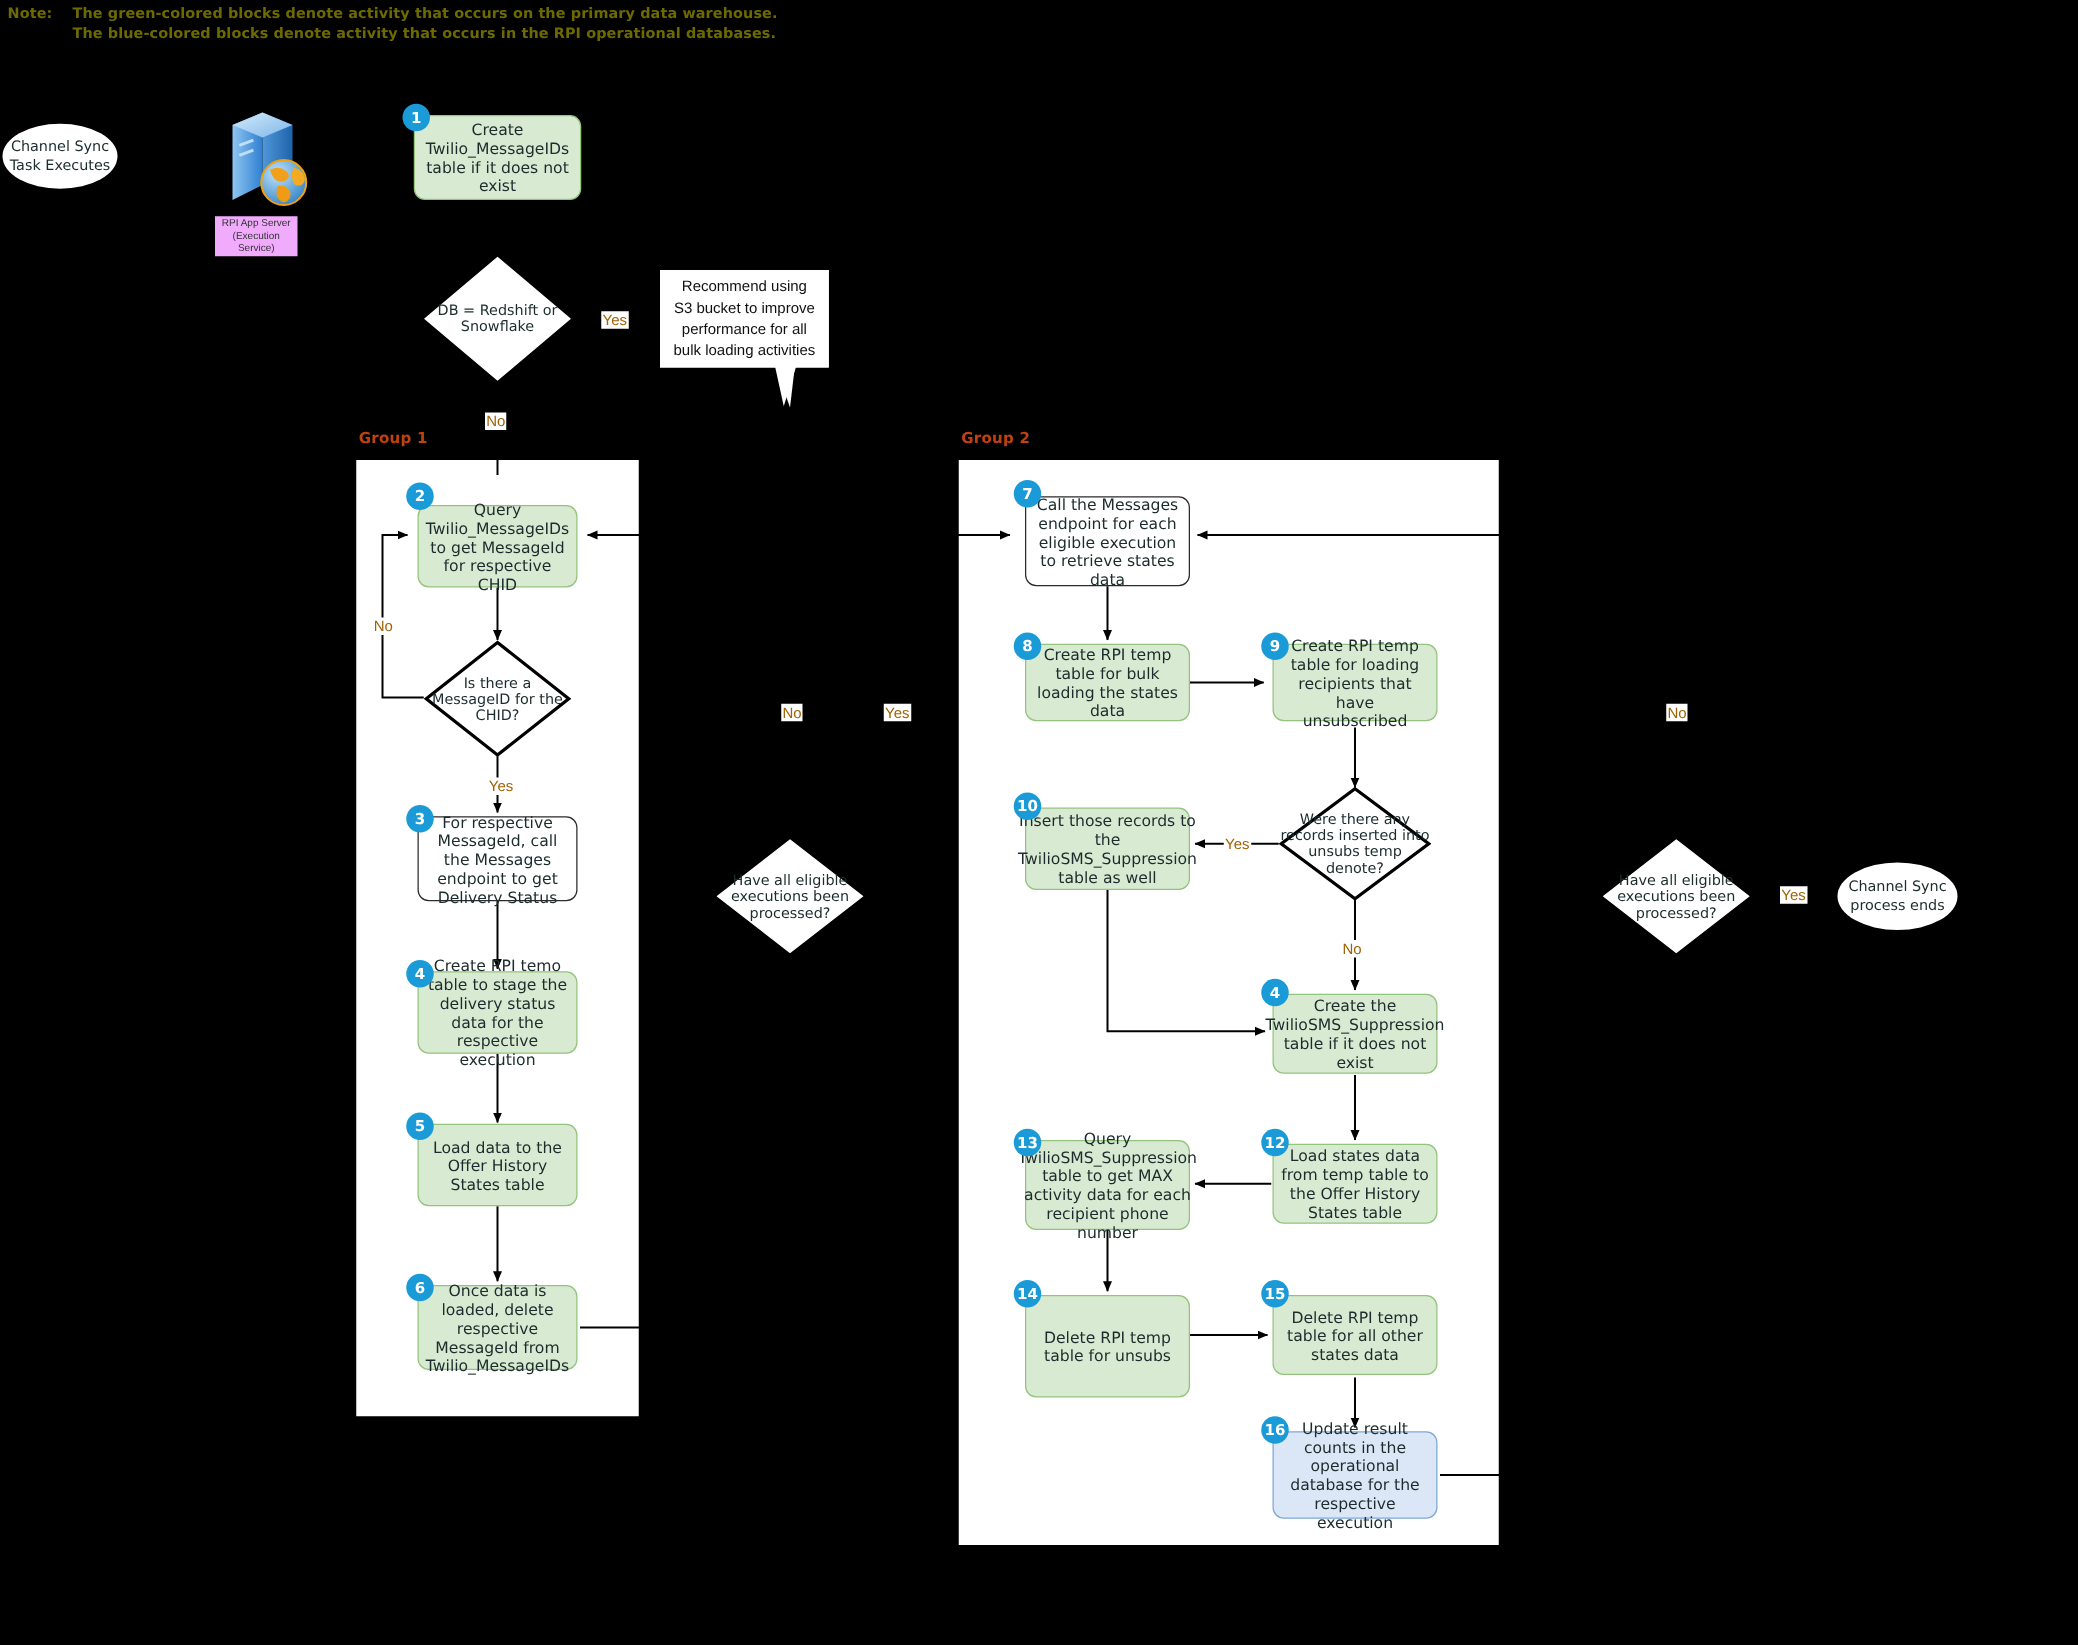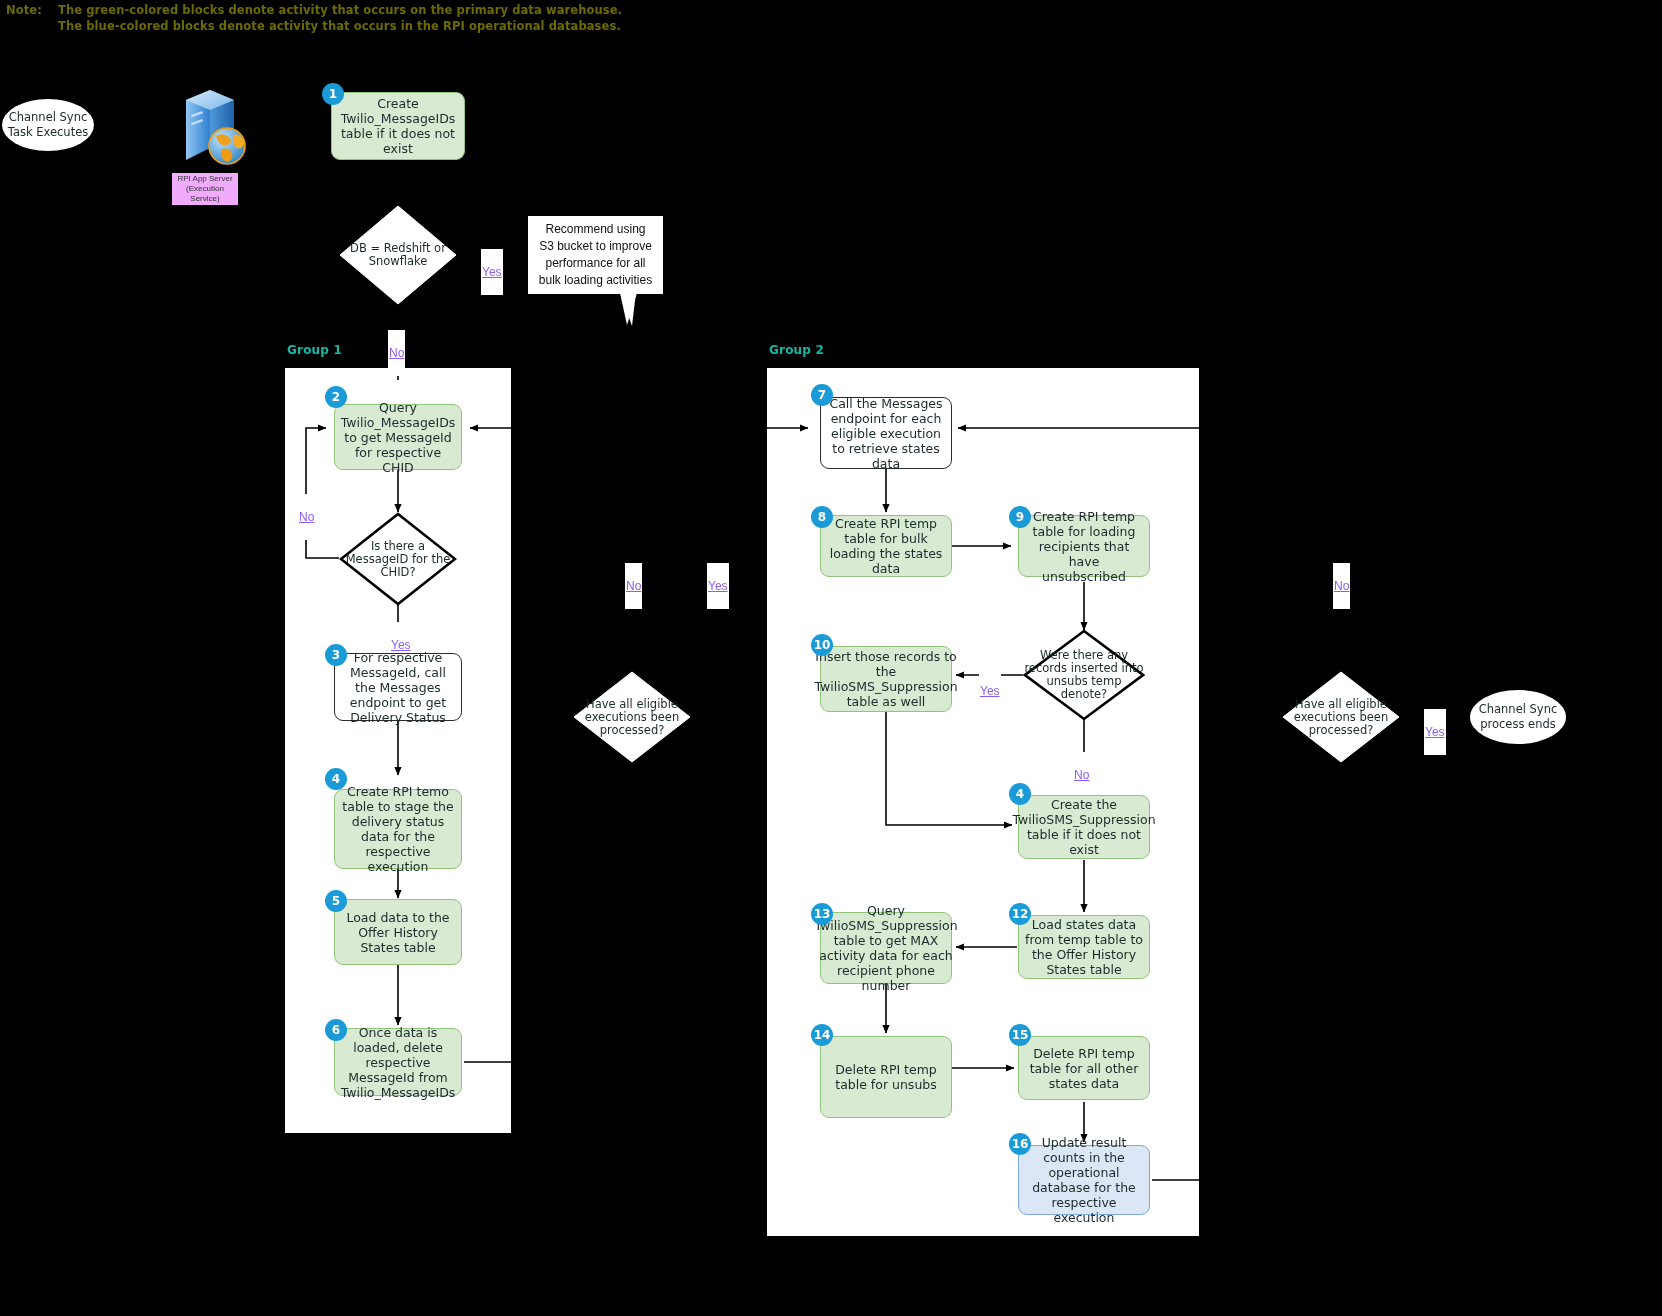--- a/index.html
+++ b/index.html
@@ -10,21 +10,21 @@
   .stage{position:absolute;left:0;top:0;width:1662px;height:1316px;}
 
   
   #note-block{position:absolute;left:6px;top:2px;width:640px;}
   .note-row{display:flex;font:bold 11.5px "DejaVu Sans", sans-serif;color:#6d6a00;line-height:16px;letter-spacing:.1px;}
   .note-label{width:52px;flex:0 0 52px;}
   .note-text{flex:1;}
 
   
   .group-panel{position:absolute;background:#ffffff;}
-  .group-title{position:absolute;font:bold 12px "DejaVu Sans", sans-serif;color:#14b8a6;letter-spacing:.2px;}
+  .group-title{position:absolute;font:bold 12px "DejaVu Sans", sans-serif;color:#c2410c;letter-spacing:.2px;}
 
   
   #wires{position:absolute;left:0;top:0;width:1662px;height:1316px;pointer-events:none;}
 
   
   .node{position:absolute;box-sizing:border-box;display:flex;align-items:center;justify-content:center;text-align:center;}
   .proc{border-radius:9px;border:1px solid #88a37a;}
   .proc .txt{font:12.5px/15px "DejaVu Sans", sans-serif;color:#1c2b2b;padding:2px 6px;}
   .proc-green{background:#d9ead3;border-color:#93c47d;}
   .proc-blue{background:#dbe7f7;border-color:#7fa7d8;}
@@ -40,22 +40,22 @@
     font:11.5px/13px "DejaVu Sans", sans-serif;color:#1c2b2b;}
 
   .terminator{position:absolute;background:#fff;border-radius:50%;
     display:flex;align-items:center;justify-content:center;text-align:center;
     font:11.5px/15px "DejaVu Sans", sans-serif;color:#1c2b2b;}
 
   .callout{position:absolute;background:#fff;border:1px solid #fff;
     display:flex;align-items:center;justify-content:center;text-align:center;
     font:12px/17px "Liberation Sans", sans-serif;color:#111;padding:20px 8px;box-sizing:border-box;}
 
-  .edge-label{position:absolute;background:#fff;color:#8b5cf6;
-    font:12px/14px "Liberation Sans", sans-serif;padding:16px 1px;white-space:nowrap;text-decoration:underline;}
+  .edge-label{position:absolute;background:#fff;color:#a16207;
+    font:12px/14px "Liberation Sans", sans-serif;padding:0 1px;white-space:nowrap;}
 
   
   #server-icon{position:absolute;left:176px;top:86px;width:74px;height:88px;}
   .srv-cap{position:absolute;left:0;top:0;width:100%;height:100%;}
   #server-caption{position:absolute;left:172px;top:173px;width:66px;background:#f0abfc;
     font:8px/10px "Liberation Sans", sans-serif;color:#333;text-align:center;padding:1px 0;}
 </style>
 </head>
 <body>
 
@@ -255,21 +255,21 @@
   <div class="node proc proc-green" style="left:334px;top:404px;width:128px;height:66px;">
     <span class="txt">Query Twilio_MessageIDs to get MessageId for respective CHID</span>
   </div>
   <div class="badge" style="left:325px;top:386px;">2</div>
 
   <div class="node proc proc-white" style="left:334px;top:653px;width:128px;height:68px;">
     <span class="txt">For respective MessageId, call the Messages endpoint to get Delivery Status</span>
   </div>
   <div class="badge" style="left:325px;top:644px;">3</div>
 
-  <div class="node proc proc-green" style="left:334px;top:777px;width:128px;height:80px;margin-top:12px;">
+  <div class="node proc proc-green" style="left:334px;top:777px;width:128px;height:66px;">
     <span class="txt">Create RPI temo table to stage the delivery status data for the respective execution</span>
   </div>
   <div class="badge" style="left:325px;top:768px;">4</div>
 
   <div class="node proc proc-green" style="left:334px;top:899px;width:128px;height:66px;">
     <span class="txt">Load data to the Offer History States table</span>
   </div>
   <div class="badge" style="left:325px;top:890px;">5</div>
 
   <div class="node proc proc-green" style="left:334px;top:1028px;width:128px;height:68px;">

